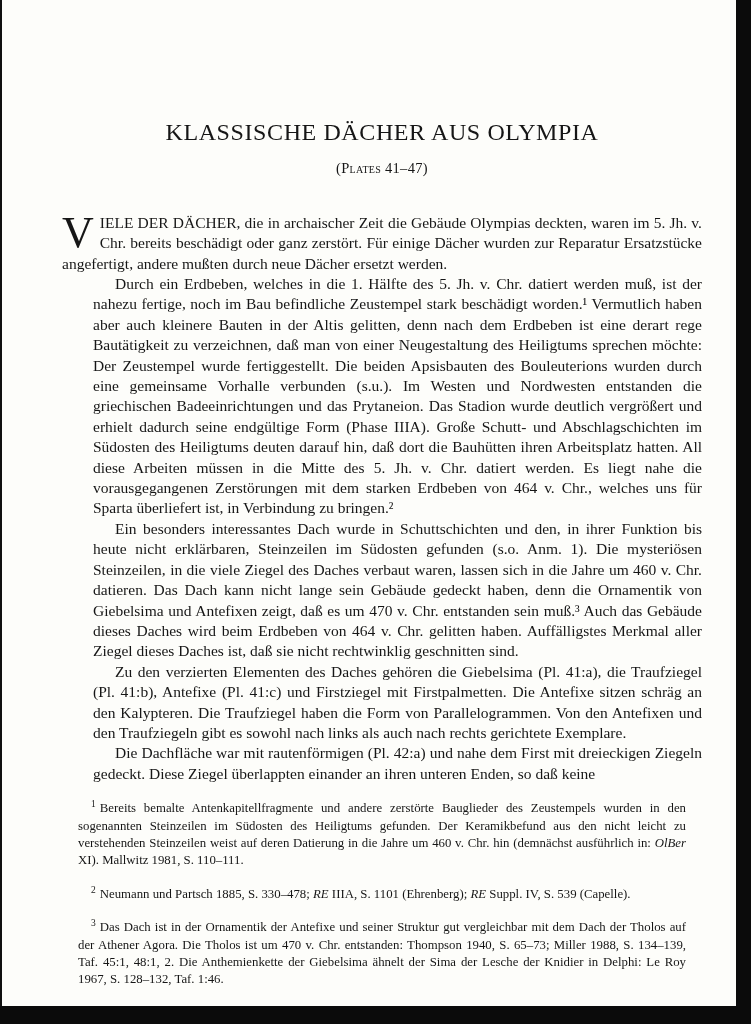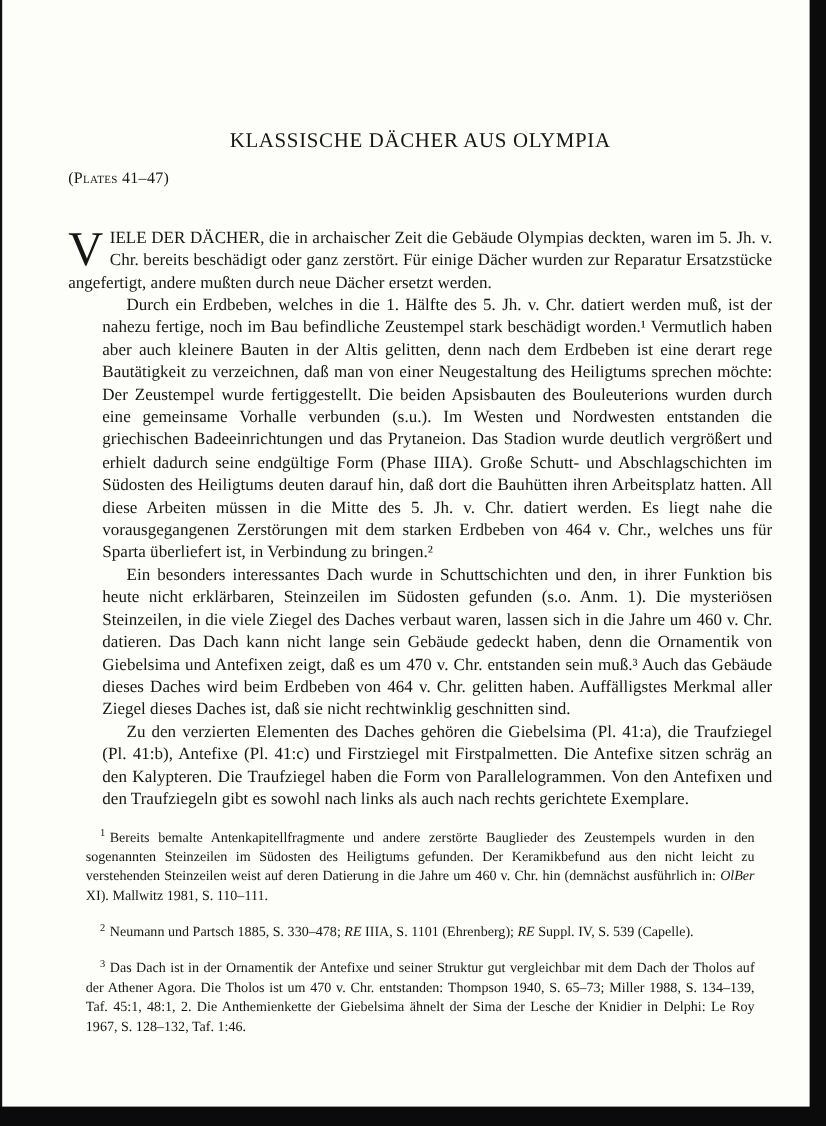--- a/index.html
+++ b/index.html
@@ -19,27 +19,28 @@
 
   .content {
     position: absolute;
     left: 62px;
     top: 0;
     width: 640px;
   }
   .title {
     margin: 118px 0 0 0;
     text-align: center;
-    font-size: 19px;
+    font-size: 24px;
     font-weight: 400;
     letter-spacing: 0.6px;
     line-height: 1.2;
   }
   .plates {
     margin-top: 13px;
+    text-align: center;
     font-variant: small-caps;
     font-size: 14.5px;
     letter-spacing: 0.3px;
   }
   .body-text {
     margin-top: 36px;
     font-size: 15.5px;
     line-height: 20.4px;
     text-align: justify;
     hyphens: auto;
@@ -78,20 +79,21 @@
   <div class="content">
     <h1 class="title">KLASSISCHE DÄCHER AUS OLYMPIA</h1>
     <div class="plates">(Plates 41–47)</div>
 
     <div class="body-text">
       <p class="para"><span class="dropcap">V</span><span>IELE DER DÄCHER</span><span>, die in archaischer Zeit die Gebäude Olympias deckten, waren im 5. Jh. v. Chr. bereits beschädigt oder ganz zerstört.  Für einige Dächer wurden zur Reparatur Ersatzstücke angefertigt, andere mußten durch neue Dächer ersetzt werden.</span></p>
 
       <p class="para indent">Durch ein Erdbeben, welches in die 1. Hälfte des 5. Jh. v. Chr. datiert werden muß, ist der nahezu fertige, noch im Bau befindliche Zeustempel stark beschädigt worden.¹ Vermutlich haben aber auch kleinere Bauten in der Altis gelitten, denn nach dem Erdbeben ist eine derart rege Bautätigkeit zu verzeichnen, daß man von einer Neugestaltung des Heiligtums sprechen möchte: Der Zeustempel wurde fertiggestellt.  Die beiden Apsisbauten des Bouleuterions wurden durch eine gemeinsame Vorhalle verbunden (s.u.).  Im Westen und Nordwesten entstanden die griechischen Badeeinrichtungen und das Prytaneion.  Das Stadion wurde deutlich vergrößert und erhielt dadurch seine endgültige Form (Phase IIIA). Große Schutt- und Abschlagschichten im Südosten des Heiligtums deuten darauf hin, daß dort die Bauhütten ihren Arbeitsplatz hatten.  All diese Arbeiten müssen in die Mitte des 5. Jh. v. Chr. datiert werden.  Es liegt nahe die vorausgegangenen Zerstörungen mit dem starken Erdbeben von 464 v. Chr., welches uns für Sparta überliefert ist, in Verbindung zu bringen.²</p>
       <p class="para indent">Ein besonders interessantes Dach wurde in Schuttschichten und den, in ihrer Funktion bis heute nicht erklärbaren, Steinzeilen im Südosten gefunden (s.o. Anm. 1).  Die mysteriösen Steinzeilen, in die viele Ziegel des Daches verbaut waren, lassen sich in die Jahre um 460 v. Chr. datieren.  Das Dach kann nicht lange sein Gebäude gedeckt haben, denn die Ornamentik von Giebelsima und Antefixen zeigt, daß es um 470 v. Chr. entstanden sein muß.³  Auch das Gebäude dieses Daches wird beim Erdbeben von 464 v. Chr. gelitten haben.  Auffälligstes Merkmal aller Ziegel dieses Daches ist, daß sie nicht rechtwinklig geschnitten sind.</p>
       <p class="para indent">Zu den verzierten Elementen des Daches gehören die Giebelsima (Pl. 41:a), die Traufziegel (Pl. 41:b), Antefixe (Pl. 41:c) und Firstziegel mit Firstpalmetten.  Die Antefixe sitzen schräg an den Kalypteren.  Die Traufziegel haben die Form von Parallelogrammen.  Von den Antefixen und den Traufziegeln gibt es sowohl nach links als auch nach rechts gerichtete Exemplare.</p>
+      <p class="para indent">Die Dachfläche war mit rautenförmigen (Pl. 42:a) und nahe dem First mit dreieckigen Ziegeln gedeckt.  Diese Ziegel überlappten einander an ihren unteren Enden, so daß keine</p>
     </div>
 
     <div class="footnotes">
       <p class="footnote"><sup class="fn-marker">1</sup><span class="fn-text"><span>Bereits bemalte Antenkapitellfragmente und andere zerstörte Bauglieder des Zeustempels wurden in den sogenannten Steinzeilen im Südosten des Heiligtums gefunden.  Der Keramikbefund aus den nicht leicht zu verstehenden Steinzeilen weist auf deren Datierung in die Jahre um 460 v. Chr. hin (demnächst ausführlich in: </span><em>OlBer</em><span> XI). Mallwitz 1981, S. 110–111.</span></span></p>
       <p class="footnote"><sup class="fn-marker">2</sup><span class="fn-text"><span>Neumann und Partsch 1885, S. 330–478; </span><em>RE</em><span> IIIA, S. 1101 (Ehrenberg); </span><em>RE</em><span> Suppl. IV, S. 539 (Capelle).</span></span></p>
       <p class="footnote"><sup class="fn-marker">3</sup><span class="fn-text"><span>Das Dach ist in der Ornamentik der Antefixe und seiner Struktur gut vergleichbar mit dem Dach der Tholos auf der Athener Agora.  Die Tholos ist um 470 v. Chr. entstanden: Thompson 1940, S. 65–73; Miller 1988, S. 134–139, Taf. 45:1, 48:1, 2.  Die Anthemienkette der Giebelsima ähnelt der Sima der Lesche der Knidier in Delphi: Le Roy 1967, S. 128–132, Taf. 1:46.</span></span></p>
     </div>
   </div>
 </div>
 

